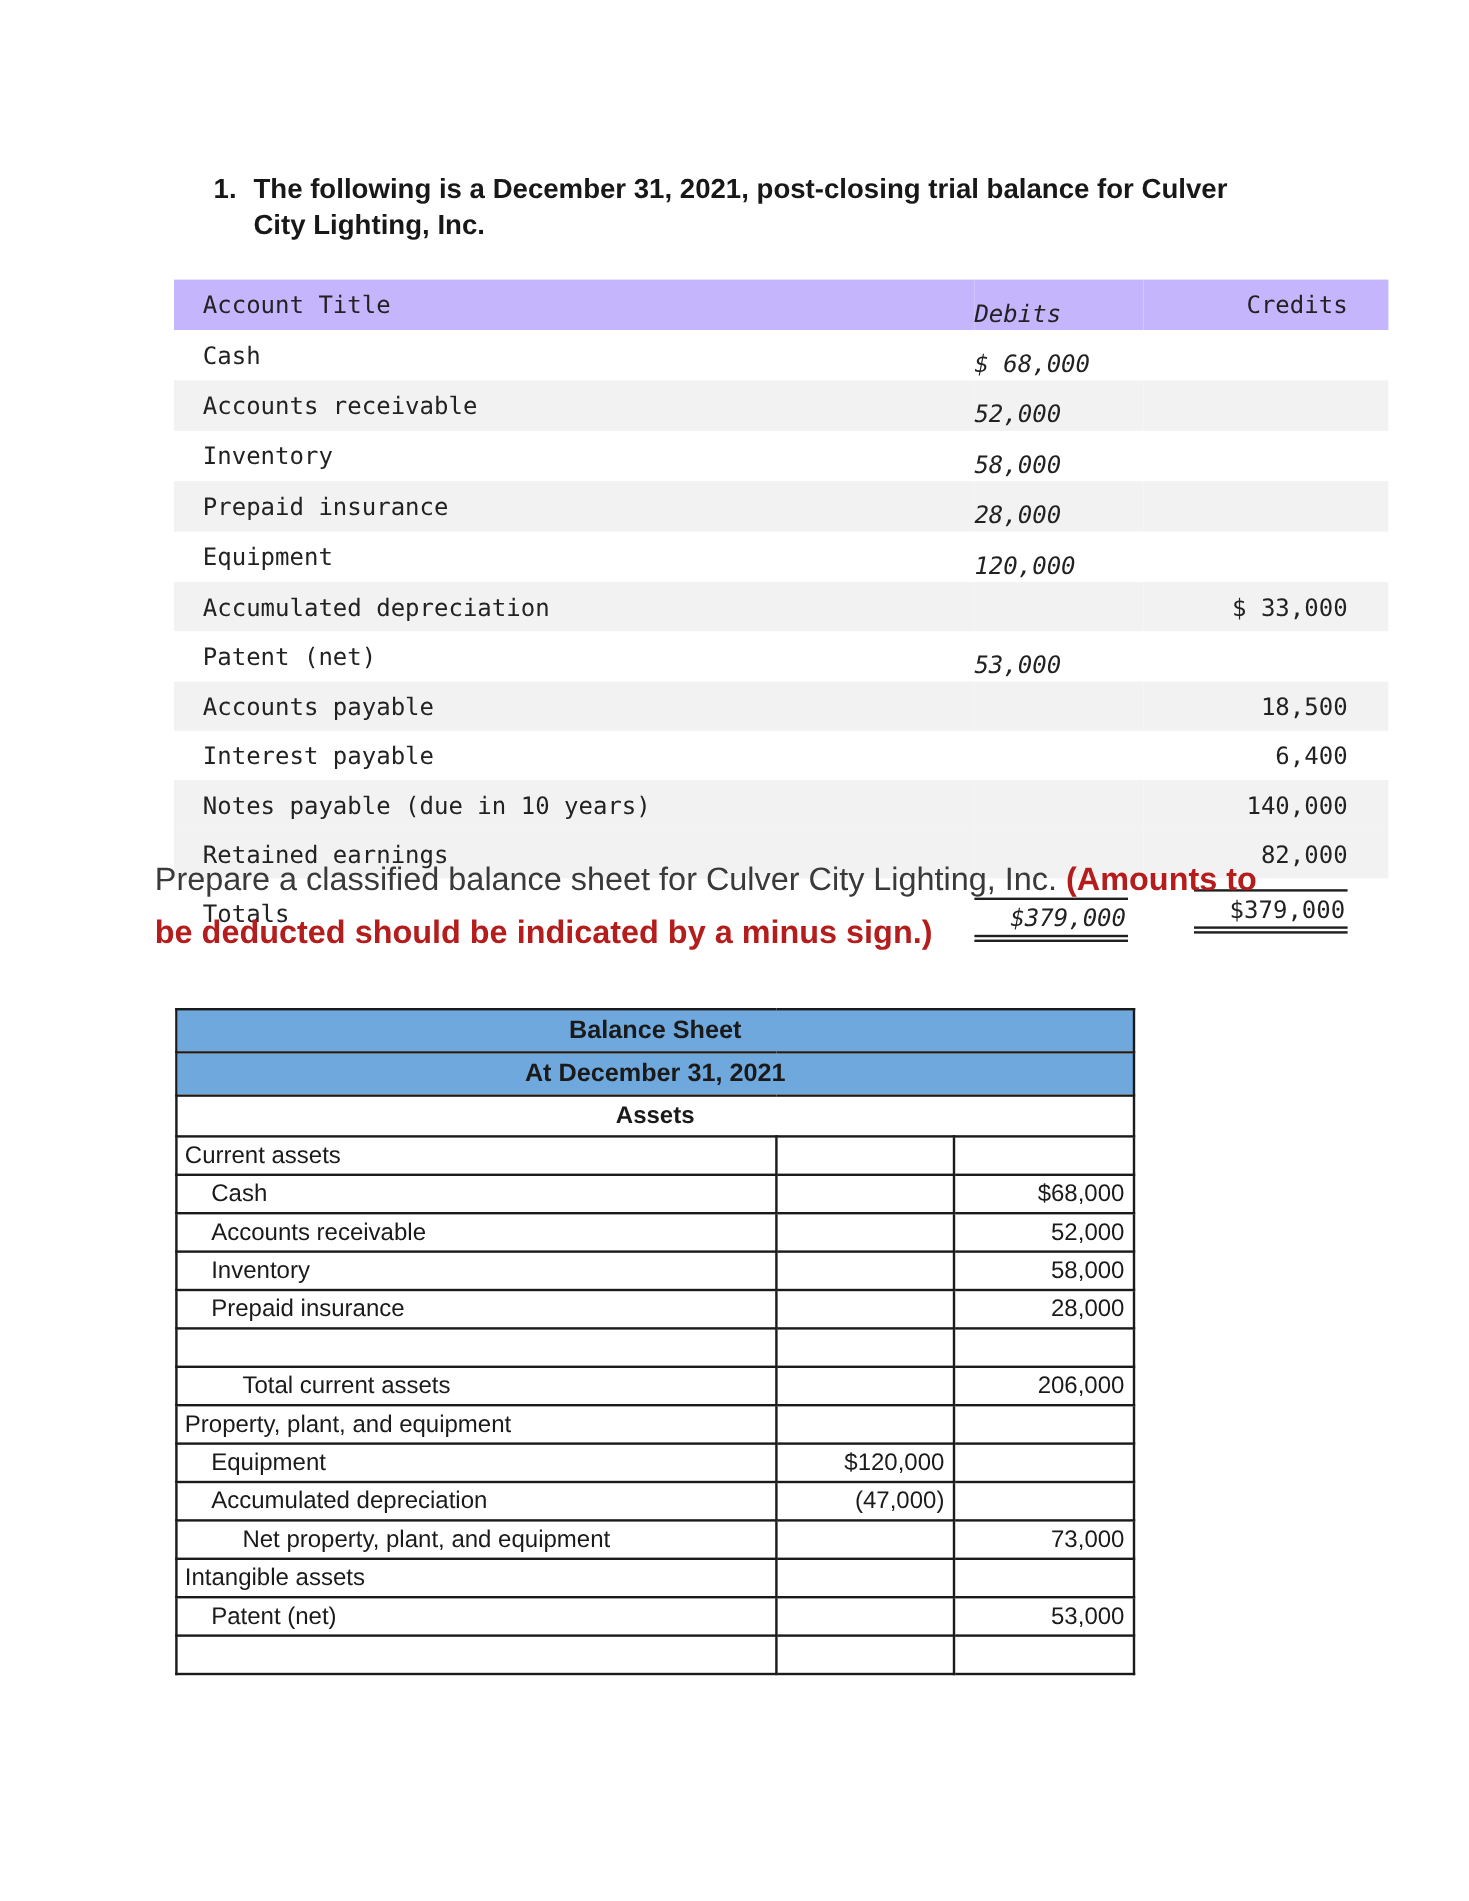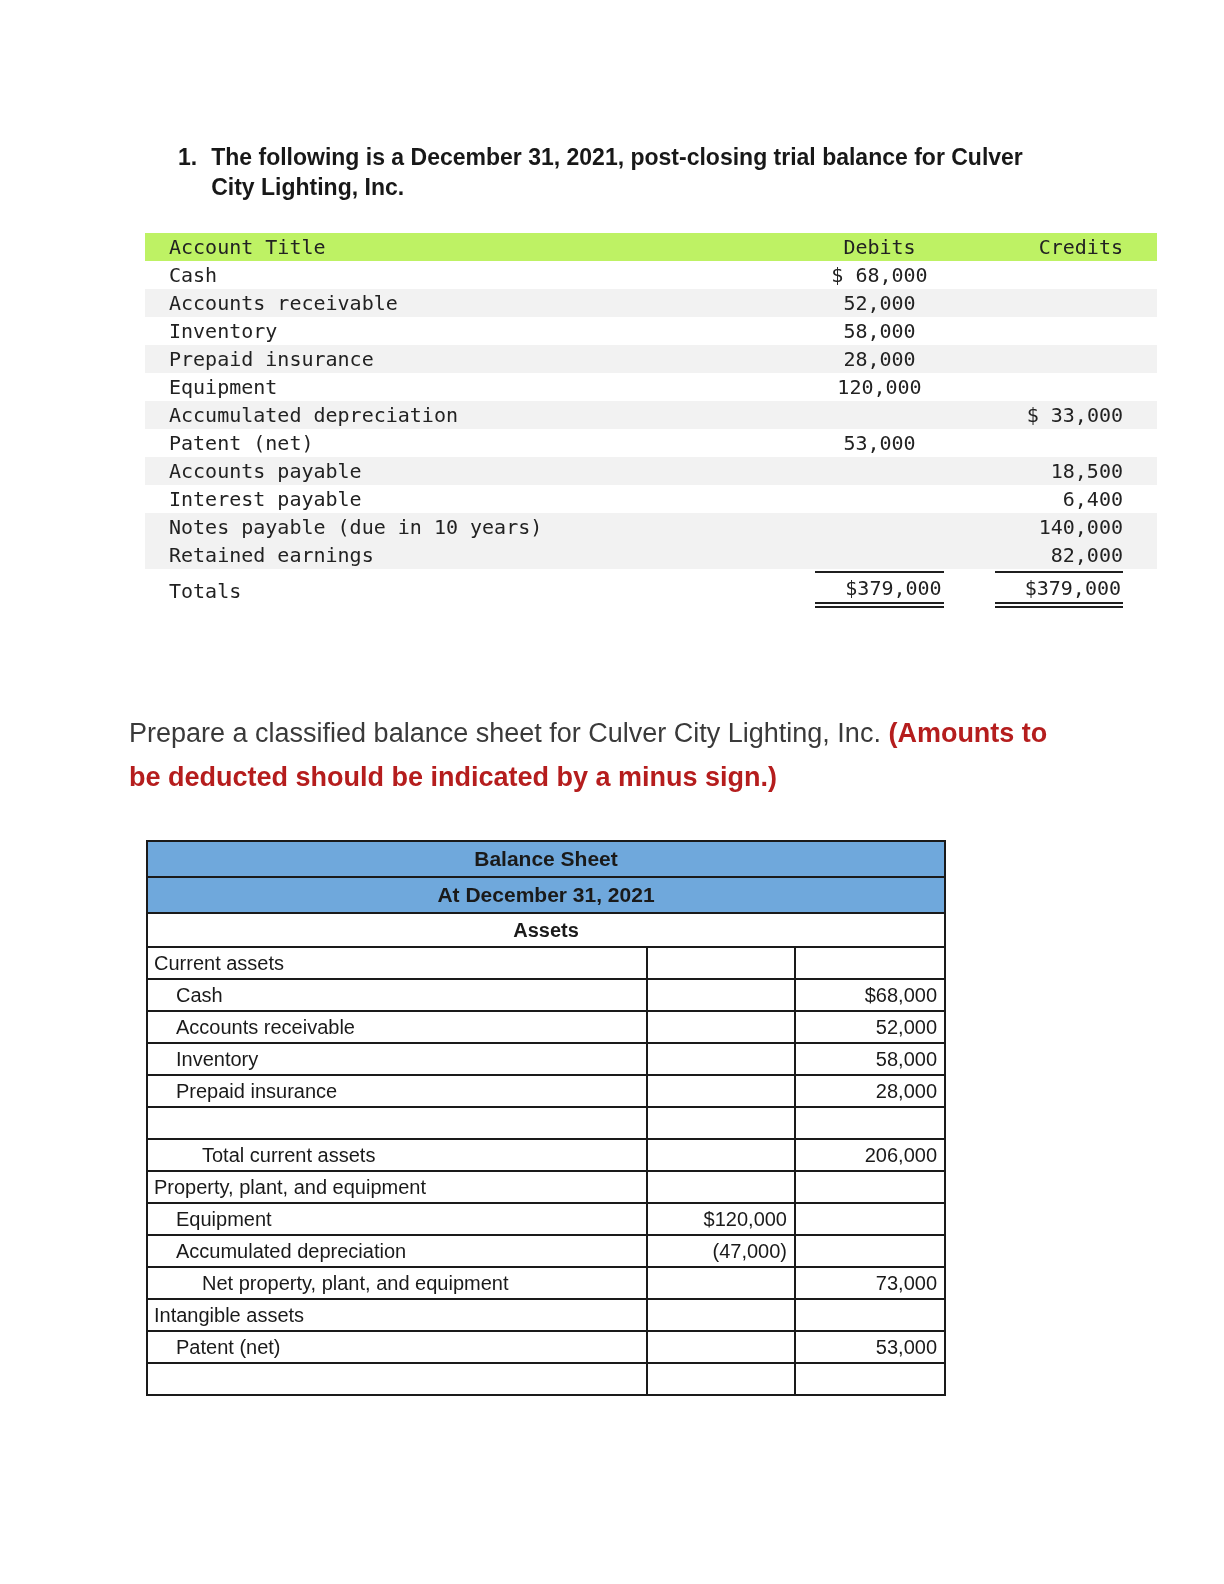--- a/index.html
+++ b/index.html
@@ -43,23 +43,23 @@
     color: #222222;
   }
   .trial-balance th, .trial-balance td {
     font-weight: normal;
     text-align: left;
     padding: 2px 0 2px 24px;
     height: 23px;
     vertical-align: middle;
     white-space: nowrap;
   }
-  .trial-balance .col-debit  { width: 135px; text-align: center; padding: 2px 6px 2px 0; }
+  .trial-balance .col-debit  { width: 135px; text-align: left; padding: 16px 6px 2px 0; font-style: italic; }
   .trial-balance .col-credit { width: 170px; text-align: right; padding: 2px 34px 2px 0; }
-  .trial-balance thead tr { background: #bef264; }
+  .trial-balance thead tr { background: #c4b5fd; }
   .trial-balance .shaded   { background: #f2f2f2; }
   .tb-totals td { padding-top: 7px; padding-bottom: 4px; }
   .tb-total-amt {
     display: inline-block;
     border-top: 2px solid #1f1f1f;
     border-bottom: 6px double #1f1f1f;
     padding: 3px 2px 2px 30px;
   }
 
   

